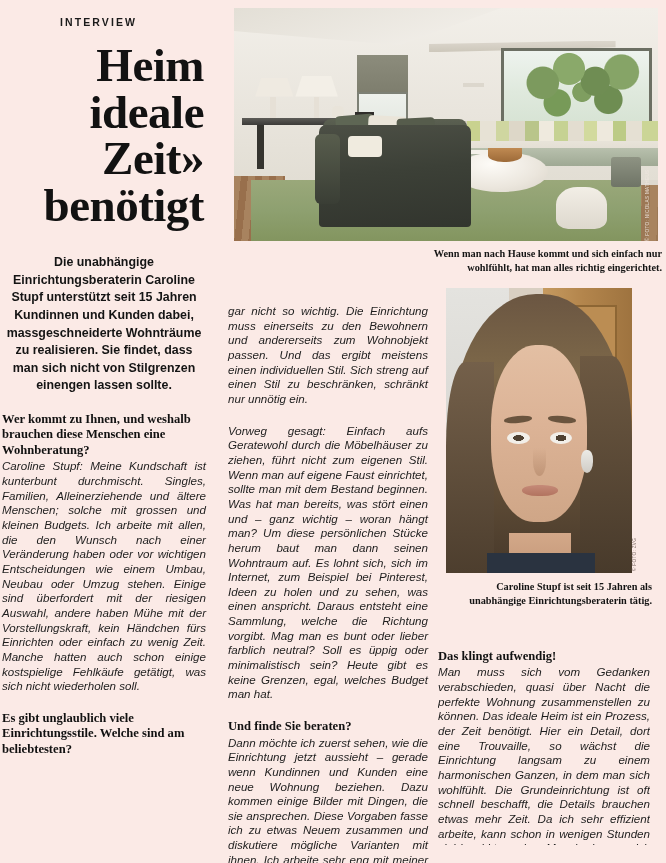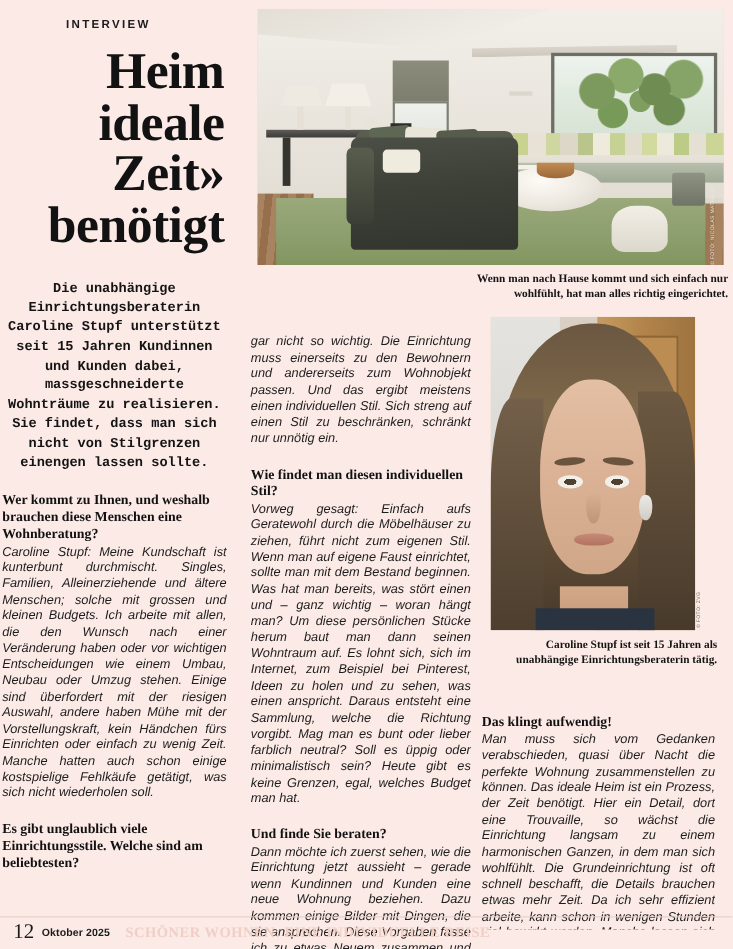--- a/index.html
+++ b/index.html
@@ -34,21 +34,21 @@
     letter-spacing:-0.5px;
     text-align:right;
     margin:0;
     color:#121212;
     padding-right:2px;
   }
   .headline span{display:block;}
 
   
   .lead{
-    font-family:Liberation Mono, monospace;
+    font-family:Liberation Sans, sans-serif;
     font-weight:700;
     font-size:12.4px;
     line-height:1.42;
     text-align:center;
     margin:26px 0 0 0;
     color:#141414;
   }
 
   
   .qa{margin-top:17px;}
@@ -341,36 +341,29 @@
     <div class="qa">
       <p class="q">Es gibt unglaublich viele Einrichtungsstile. Welche sind am beliebtesten?</p>
     </div>
   </div>
 
   <div class="col col2">
     <div class="qa">
       <p class="a">gar nicht so wichtig. Die Einrichtung muss einerseits zu den Bewohnern und andererseits zum Wohnobjekt passen. Und das ergibt meistens einen individuellen Stil. Sich streng auf einen Stil zu beschränken, schränkt nur unnötig ein.</p>
     </div>
     <div class="qa">
-      <p class="q">Wie findet man diesen individuellen Stil?</p>
       <p class="a">Vorweg gesagt: Einfach aufs Geratewohl durch die Möbelhäuser zu ziehen, führt nicht zum eigenen Stil. Wenn man auf eigene Faust einrichtet, sollte man mit dem Bestand beginnen. Was hat man bereits, was stört einen und – ganz wichtig – woran hängt man? Um diese persönlichen Stücke herum baut man dann seinen Wohntraum auf. Es lohnt sich, sich im Internet, zum Beispiel bei Pinterest, Ideen zu holen und zu sehen, was einen anspricht. Daraus entsteht eine Sammlung, welche die Richtung vorgibt. Mag man es bunt oder lieber farblich neutral? Soll es üppig oder minimalistisch sein? Heute gibt es keine Grenzen, egal, welches Budget man hat.</p>
     </div>
     <div class="qa">
       <p class="q">Und finde Sie beraten?</p>
       <p class="a">Dann möchte ich zuerst sehen, wie die Einrichtung jetzt aussieht – gerade wenn Kundinnen und Kunden eine neue Wohnung beziehen. Dazu kommen einige Bilder mit Dingen, die sie ansprechen. Diese Vorgaben fasse ich zu etwas Neuem zusammen und diskutiere mögliche Varianten mit ihnen. Ich arbeite sehr eng mit meiner Kundschaft zusammen, denn durch den Austausch entsteht dann das persönliche Ambiente, in dem sie sich schliesslich wohlfühlt.</p>
     </div>
   </div>
 
   <div class="col col3" style="top: 636px; max-height: 196px; overflow: hidden; margin-top: 13px;">
     <div class="qa" style="margin-top:0;">
       <p class="q">Das klingt aufwendig!</p>
       <p class="a">Man muss sich vom Gedanken verabschieden, quasi über Nacht die perfekte Wohnung zusammenstellen zu können. Das ideale Heim ist ein Prozess, der Zeit benötigt. Hier ein Detail, dort eine Trouvaille, so wächst die Einrichtung langsam zu einem harmonischen Ganzen, in dem man sich wohlfühlt. Die Grundeinrichtung ist oft schnell beschafft, die Details brauchen etwas mehr Zeit. Da ich sehr effizient arbeite, kann schon in wenigen Stunden viel bewirkt werden. Manche lassen sich auch bewusst Zeit, um die Beschaf-</p>
     </div>
   </div>
 
-  <div class="footer">
-    <div class="footer-rule"></div>
-    <span class="folio">12</span>
-    <span class="issue">Oktober 2025</span>
-    <span class="running-title">SCHÖNER WOHNEN: EINE INDIVIDUELLE REISE</span>
-  </div>
 
 </div>
 
 </body></html>

